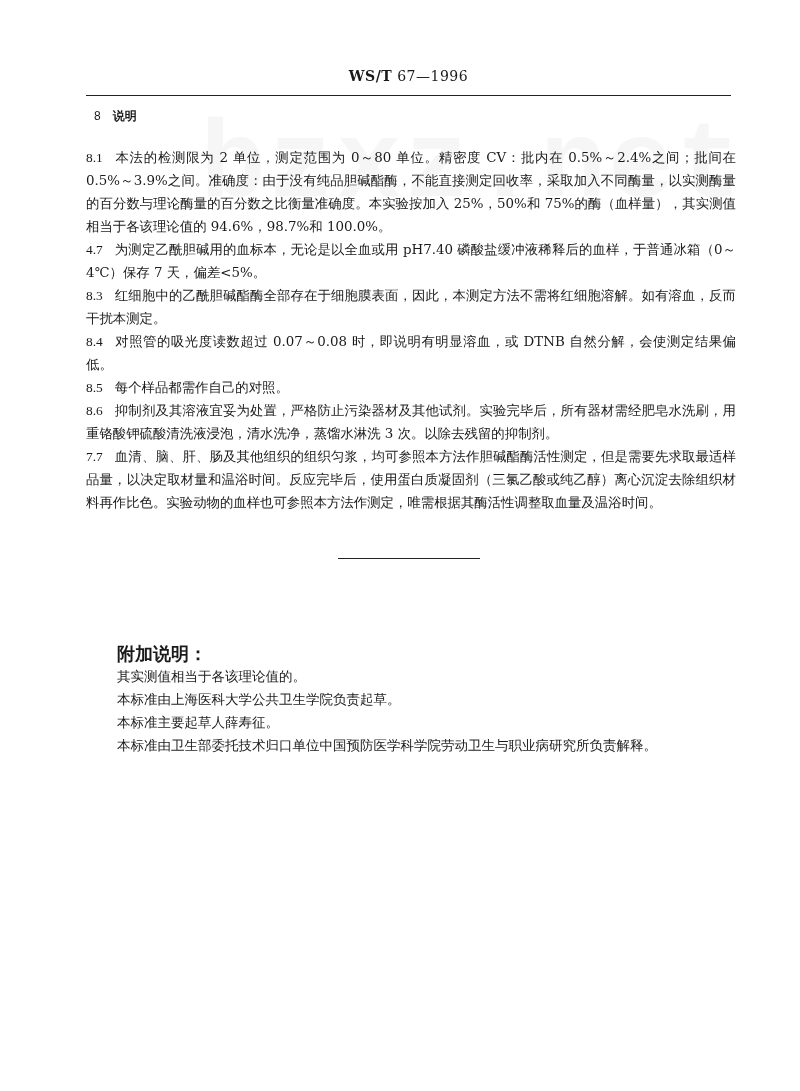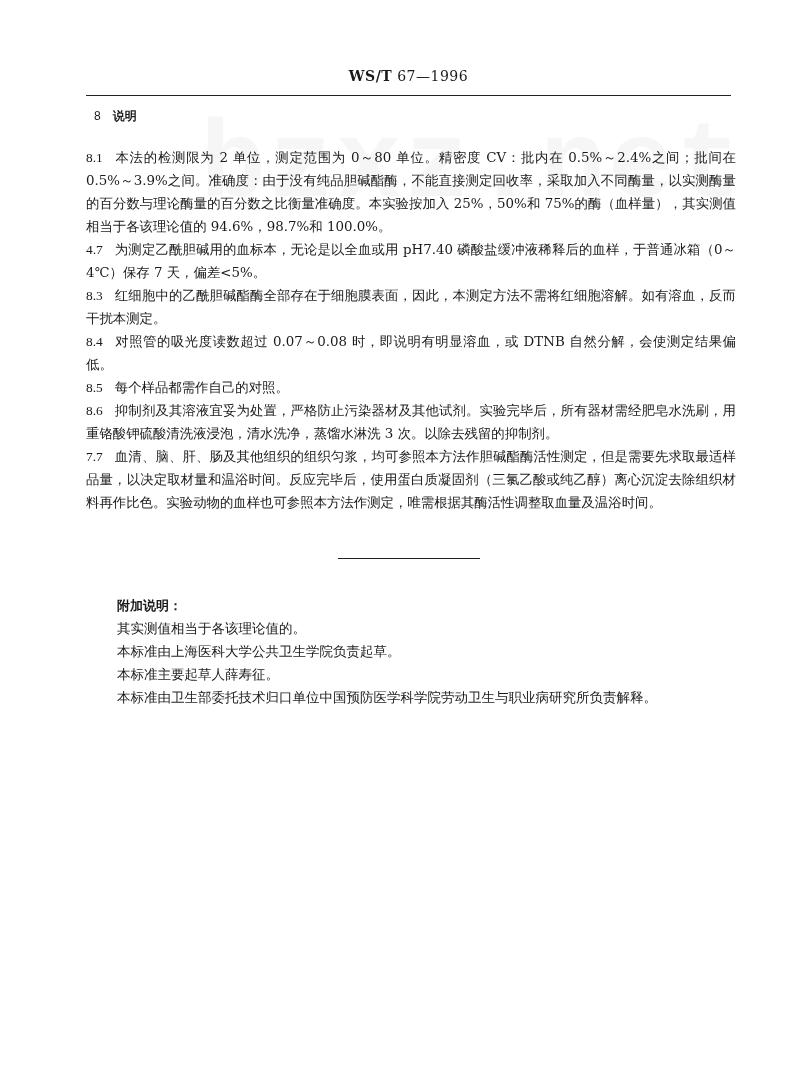--- a/index.html
+++ b/index.html
@@ -20,21 +20,21 @@
   .rule-top { position: absolute; left: 86px; top: 95px; width: 645px; height: 0; border-top: 1.6px solid #222; }
   .sec-title { position: absolute; left: 86px; top: 108px; font-size: 12px; font-weight: bold; margin-left: 8px; }
   .sec-title .num { font-weight: normal; margin-right: 12px; font-family: "Liberation Sans", sans-serif; }
   .body { position: absolute; left: 86px; top: 146px; width: 650px; }
   .para {
     font-size: 13.4px; line-height: 23px; text-align: justify; text-align-last: left;
   }
   .para .pn { font-family: Liberation Serif, serif; margin-right: 12px; }
   .center-rule { position: absolute; left: 338px; top: 558px; width: 142px; border-top: 1.4px solid #222; }
   .addendum { position: absolute; left: 117px; top: 594px; width: 620px; }
-  .addendum .title { font-size: 13px; font-weight: bold; line-height: 23px; }
+  .addendum .title { font-size: 18px; font-weight: bold; line-height: 23px; margin-top: 48px; }
   .addendum .line { font-size: 13.5px; line-height: 23px; }
 </style>
 </head>
 <body>
 
 <div class="watermark">bzxz.net</div>
 
 <div class="header">
   <b>WS/T</b>
   <span>67—1996</span>

